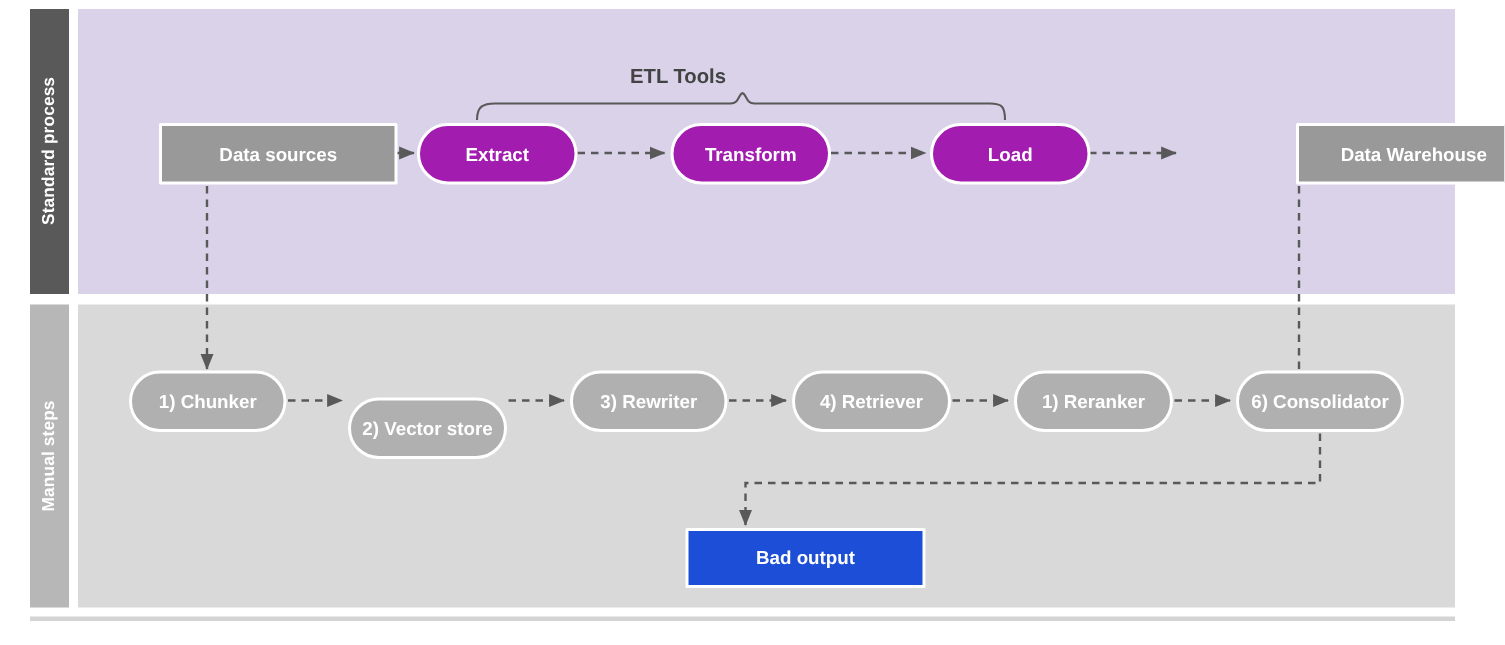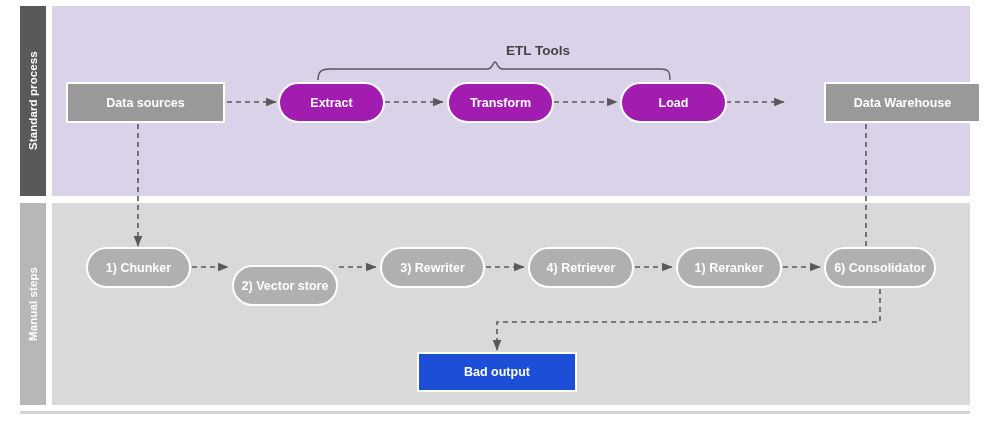--- a/index.html
+++ b/index.html
@@ -59,21 +59,21 @@
     align-items: center;
     justify-content: center;
     text-align: center;
     color: #ffffff;
     font-weight: bold;
     font-size: 12.5px;
     line-height: 14px;
     border: 2px solid #ffffff;
     padding: 0 6px;
   }
-  .node.rect  { border-radius: 1px; }
+  .node.rect  { border-radius: 1px; margin-left: 40px; }
   .node.pill  { border-radius: 22px; }
 
   .node.gray   { background: #999999; }
   .node.purple { background: #a21caf; }
   .node.graypill { background: #b0b0b0; }
   .node.yellow { background: #1d4ed8; }
 
   
   #wires {
     position: absolute;
@@ -82,21 +82,21 @@
     height: 430px;
     pointer-events: none;
   }
 
   
   #etl-label {
     position: absolute;
     left: 420px;
     top: 43px;
     width: 150px;
-    text-align: right;
+    text-align: left;
     color: #434343;
     font-size: 13.5px;
     font-weight: bold;
   }
 </style>
 </head>
 <body>
 
 <div id="canvas">
 

